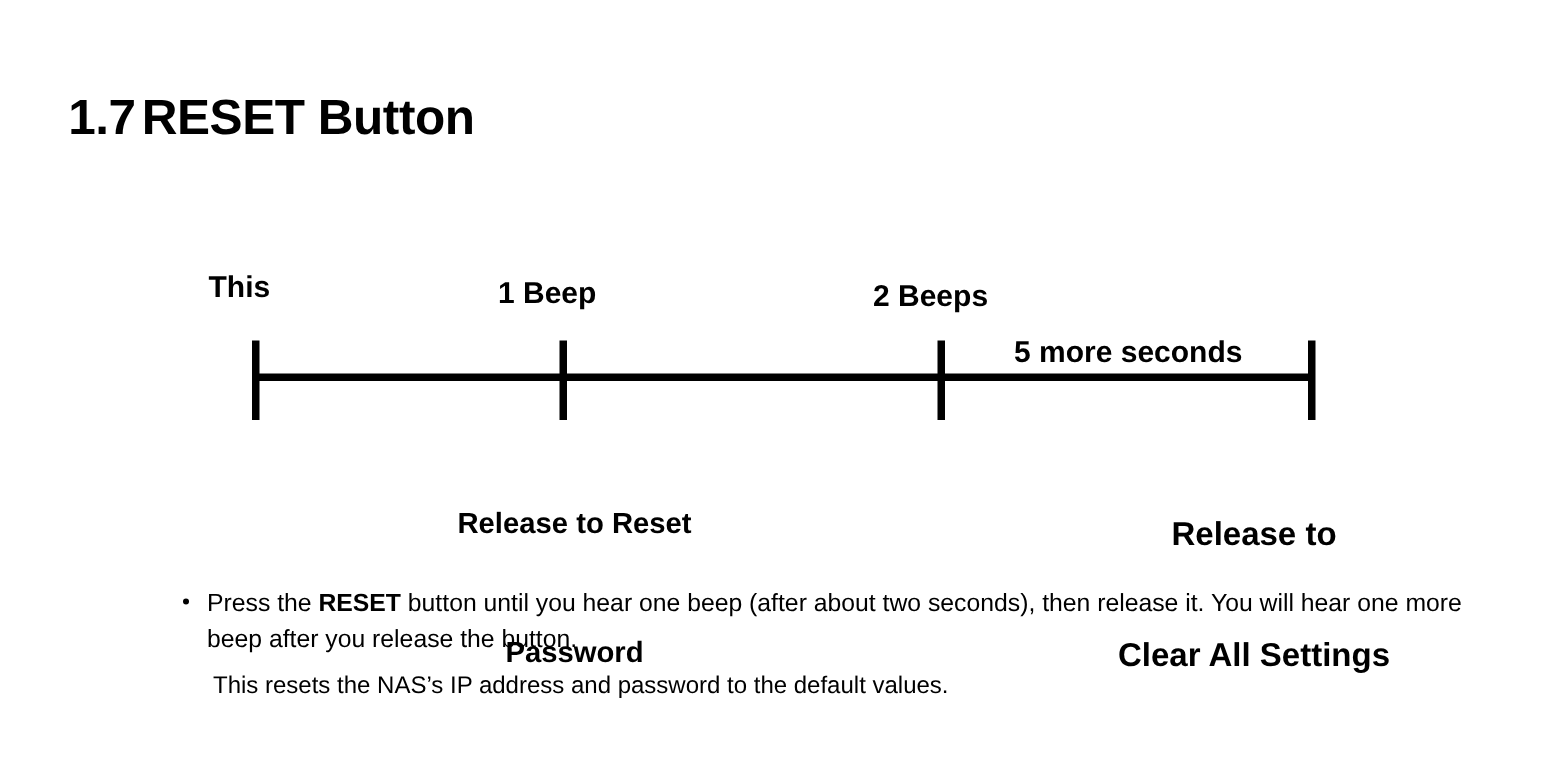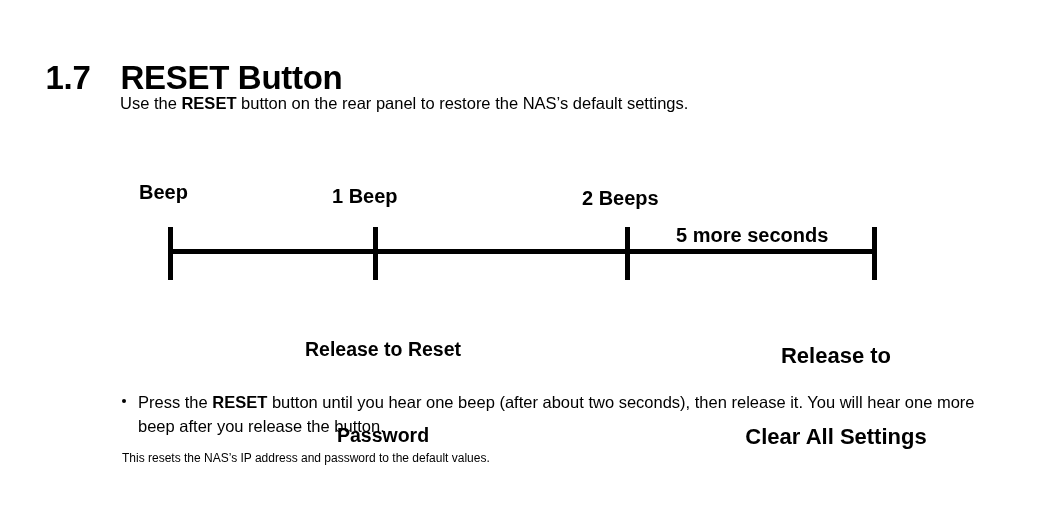--- a/index.html
+++ b/index.html
@@ -24,21 +24,21 @@
   .section-heading {
     position: absolute;
     left: 10px;
     top: 18px;
     font-size: 33px;
     font-weight: bold;
     letter-spacing: -0.3px;
     line-height: 40px;
     white-space: pre;
   }
-  .section-heading .num { margin-right: 30px; }
+  .section-heading .num { margin-right: 4px; }
 
   
   .intro {
     position: absolute;
     left: 120px;
     top: 92px;
     font-size: 16.5px;
     line-height: 22px;
     white-space: nowrap;
   }
@@ -151,50 +151,47 @@
     height: 4px;
     border-radius: 50%;
     background: #000;
   }
   .bullet-text {
     font-size: 16.5px;
     line-height: 24px;
   }
   .bullet-text b { font-weight: bold; }
   .subpara {
-    margin-left: 2px;
+    margin-left: 22px;
     margin-top: 8px;
-    font-size: 12px;
+    font-size: 16px;
     line-height: 24px;
   }
 </style>
 </head>
 <body>
 
 <div class="page">
 
   <div class="section-heading">
     <span class="num">1.7</span><span>RESET Button</span>
   </div>
 
-  <div class="intro">
-    <span>Use the </span><b>RESET</b><span> button on the rear panel to restore the NAS’s default settings.</span>
-  </div>
 
 
   <div class="diagram">
 
     <div class="axis-line"></div>
 
     <div class="tick tick-1"></div>
     <div class="tick tick-2"></div>
     <div class="tick tick-3"></div>
     <div class="tick tick-4"></div>
 
-    <div class="dlabel lbl-press">Beep</div>
+    <div class="dlabel lbl-press">This</div>
     <div class="dlabel lbl-one-beep">1 Beep</div>
     <div class="dlabel lbl-two-beeps">2 Beeps</div>
     <div class="dlabel lbl-five-seconds">5 more seconds</div>
 
     <div class="dlabel lbl-release-reset">
       <div>Release to Reset</div>
       <div>Password</div>
     </div>
 
     <div class="dlabel lbl-release-clear">

